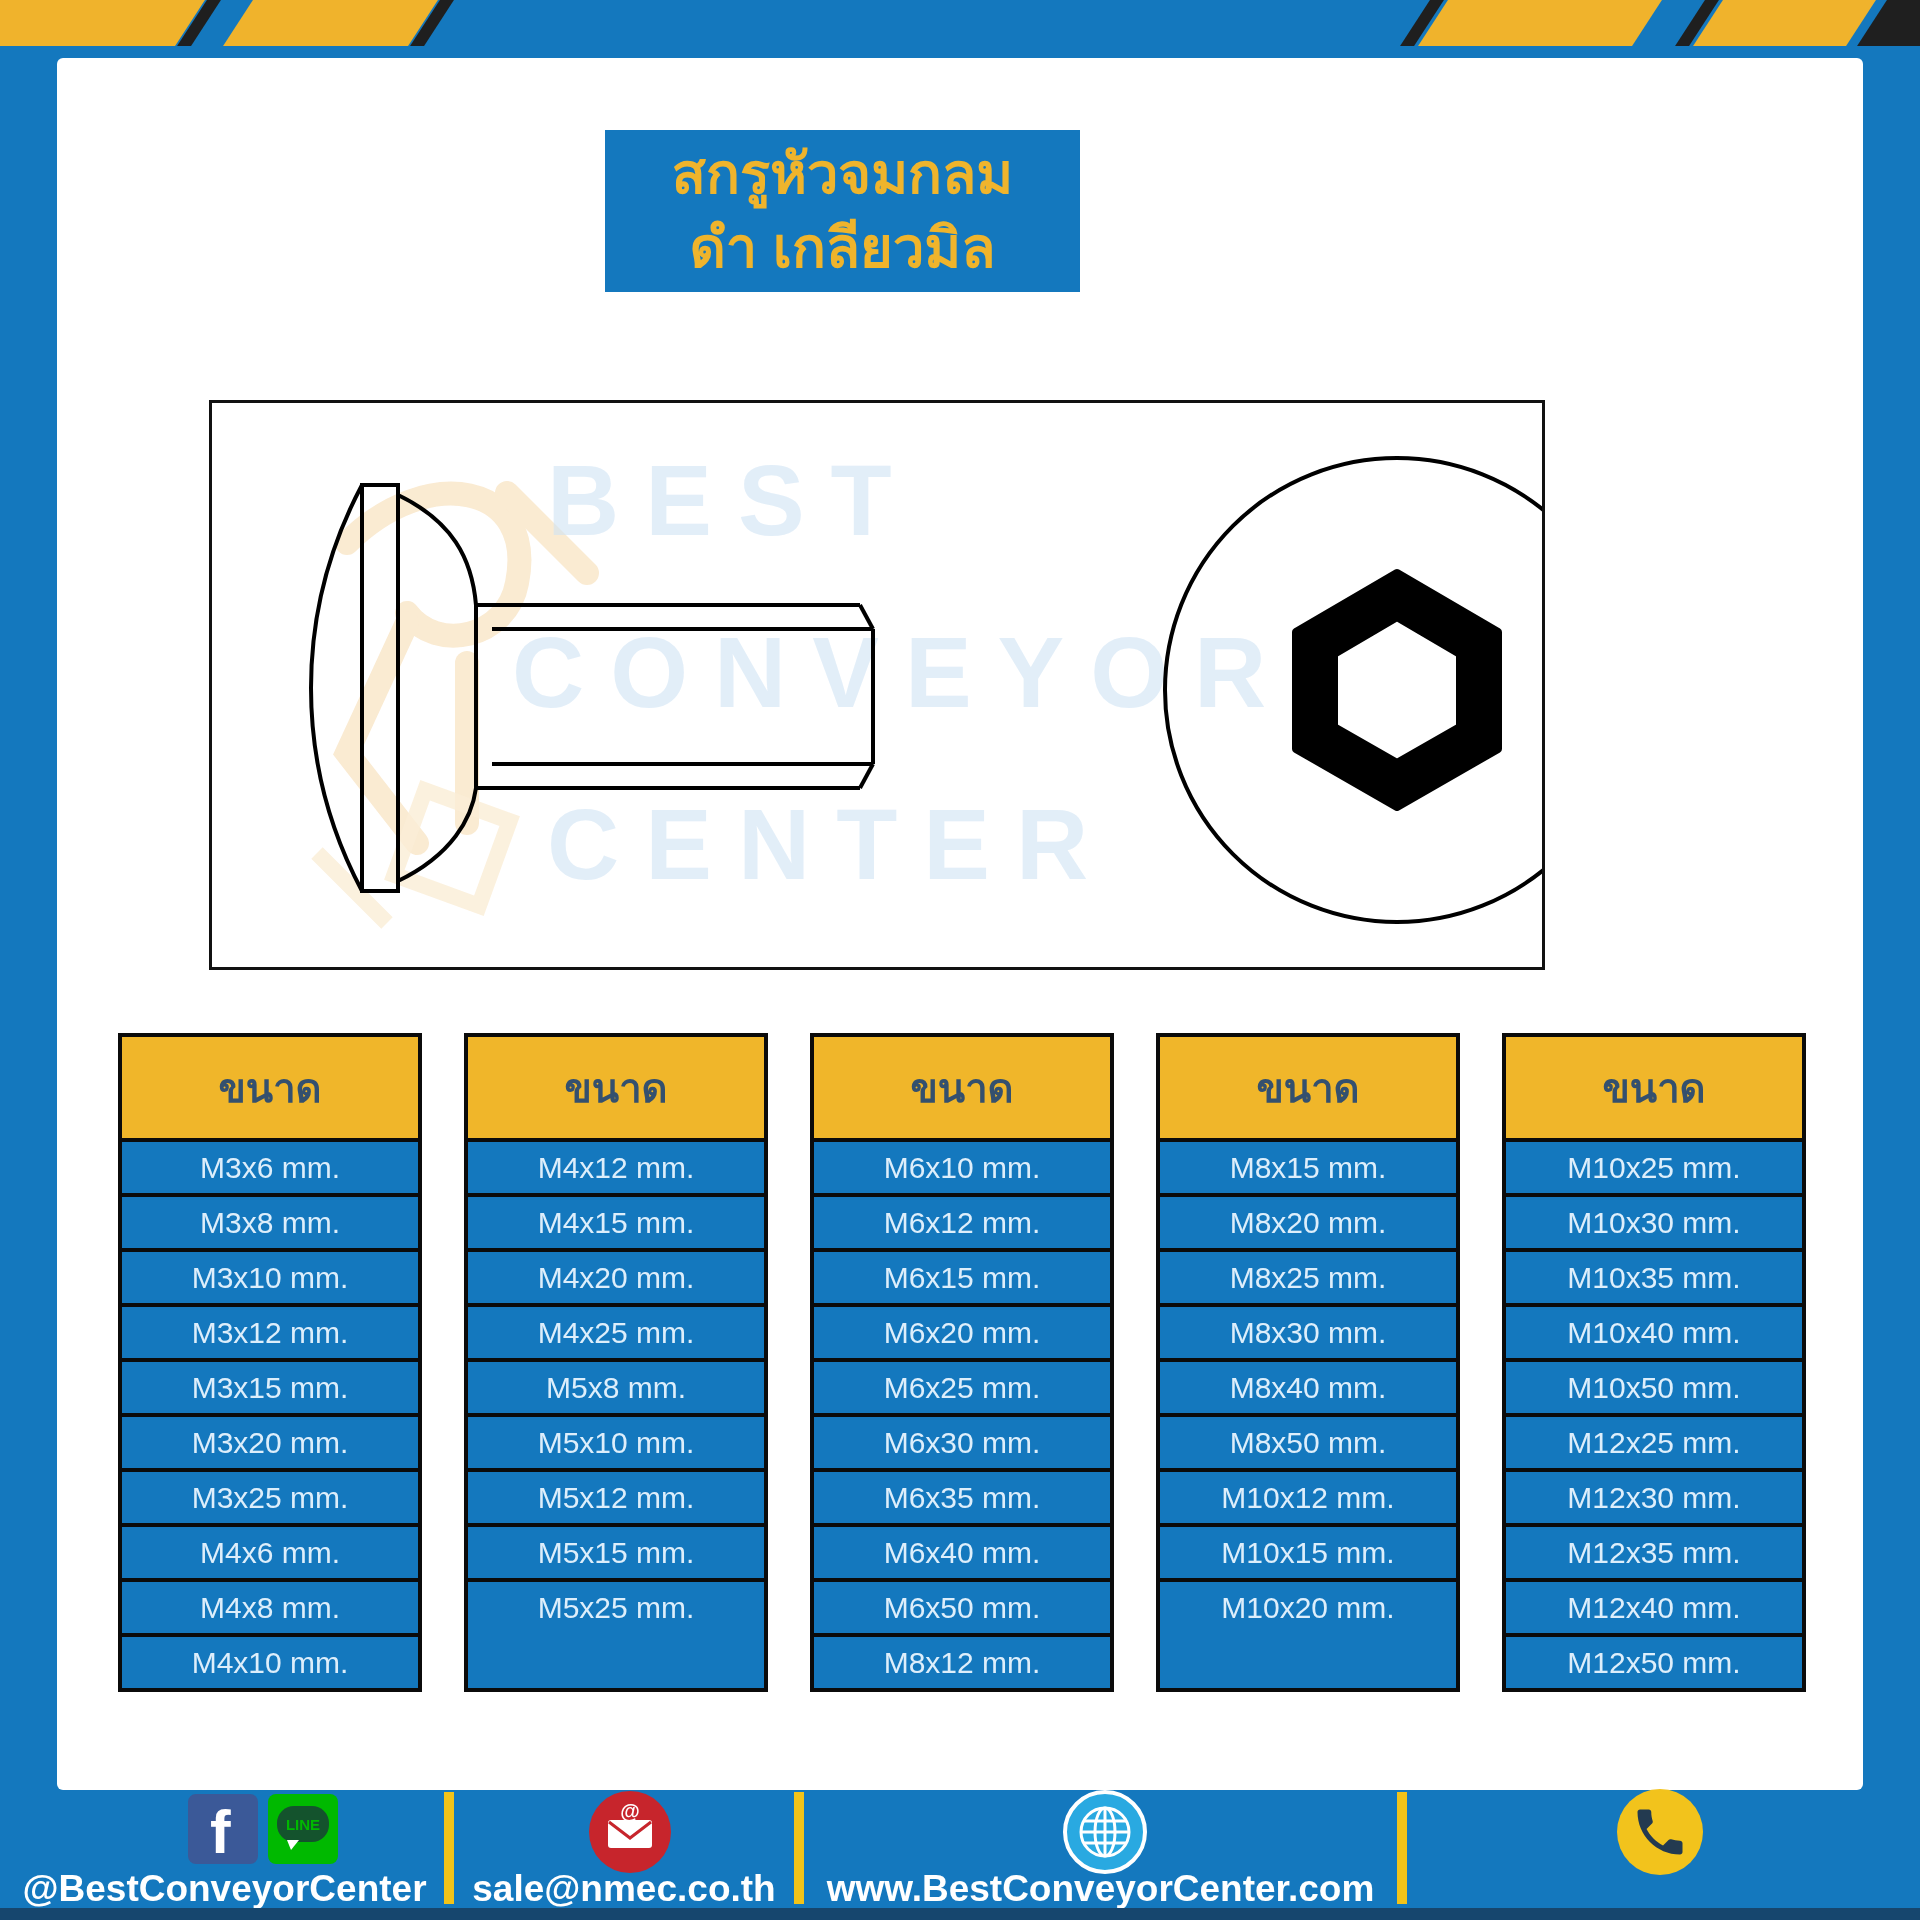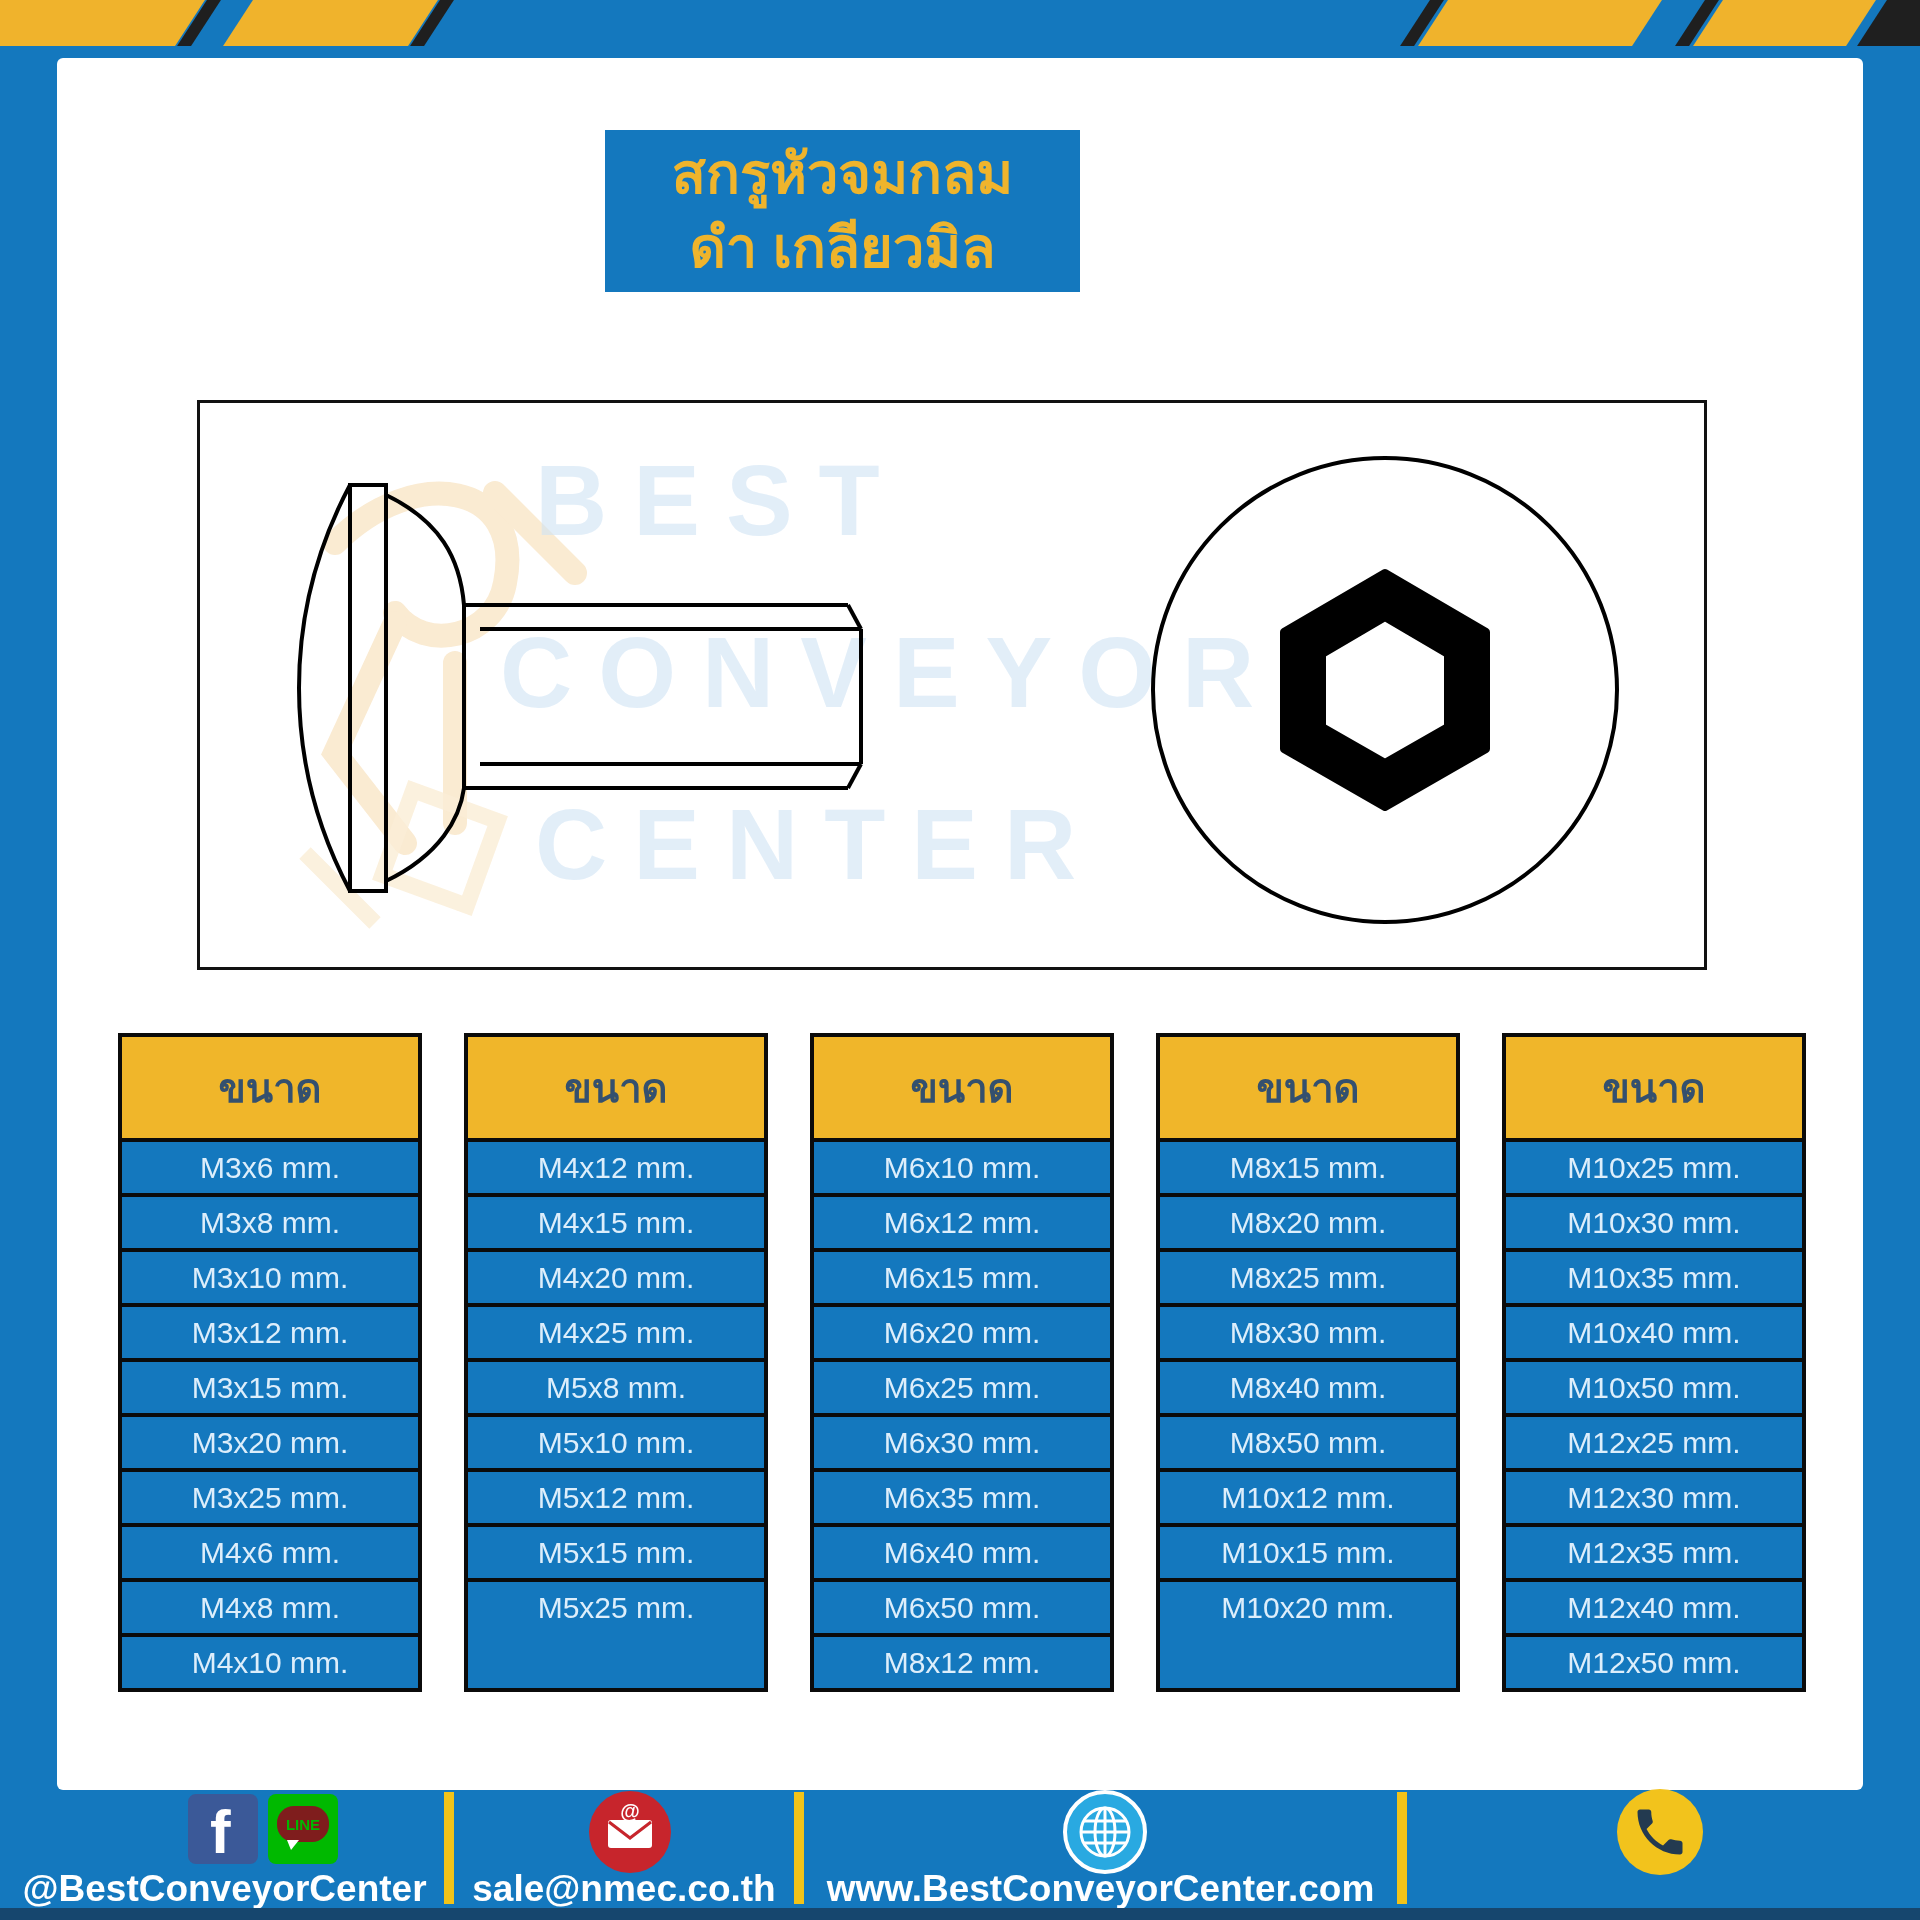--- a/index.html
+++ b/index.html
@@ -14,21 +14,21 @@
 
   
   .content{position:absolute;left:57px;top:58px;width:1806px;height:1732px;background:#ffffff;border-radius:6px;}
 
   
   .title-box{position:absolute;left:548px;top:72px;width:475px;height:162px;background:#1478be;
              display:flex;flex-direction:column;align-items:center;justify-content:center;}
   .title-box div{color:#efb42c;font-weight:bold;font-size:56px;line-height:74px;white-space:nowrap;}
 
   
-  .drawing{position:absolute;left:140px;top:342px;width:1510px;height:570px;border:3px solid #111;
+  .drawing{position:absolute;left:152px;top:342px;width:1336px;height:570px;border:3px solid #111;
            box-sizing:border-box;background:#fff;overflow:hidden;}
   .wm-text{position:absolute;font-weight:bold;color:#cfe3f4;opacity:.6;letter-spacing:26px;
            font-size:100px;white-space:nowrap;}
   .wm-logo{position:absolute;left:45px;top:20px;opacity:.5;}
   .screw-svg{position:absolute;left:0;top:0;}
 
   
   .tables{position:absolute;left:61px;top:975px;width:1688px;display:flex;justify-content:space-between;}
   .size-table{width:304px;border:4px solid #0b0b0b;box-sizing:border-box;background:#1478be;}
   .size-header{height:101px;background:#f0b62a;display:flex;align-items:center;justify-content:center;
@@ -38,21 +38,21 @@
 
   
   .footer{position:absolute;left:0;top:1790px;width:1920px;height:118px;background:#1478be;}
   .bottom-strip{position:absolute;left:0;top:1908px;width:1920px;height:12px;background:#16466e;}
   .f-divider{position:absolute;top:1792px;width:10px;height:112px;background:#f2c319;}
   .f-text{position:absolute;top:1868px;color:#ffffff;font-weight:bold;font-size:37px;text-align:center;white-space:nowrap;}
   .icon{position:absolute;}
   .fb-box{width:70px;height:70px;background:#3b5998;border-radius:8px;position:relative;overflow:hidden;}
   .fb-box span{position:absolute;left:22px;top:2px;color:#fff;font-size:62px;font-weight:bold;}
   .line-box{width:70px;height:70px;background:#00b900;border-radius:8px;position:relative;}
-  .line-bubble{position:absolute;left:9px;top:12px;width:52px;height:36px;background:#7f1d1d;border-radius:17px;
+  .line-bubble{position:absolute;left:9px;top:12px;width:52px;height:36px;background:#14532d;border-radius:17px;
                display:flex;align-items:center;justify-content:center;}
   .line-bubble:after{content:"";position:absolute;left:10px;bottom:-8px;width:0;height:0;
                border-left:4px solid transparent;border-right:8px solid transparent;border-top:10px solid #fff;}
   .line-bubble b{color:#00b900;font-size:15px;letter-spacing:0;}
 </style>
 </head>
 <body>
 
 <div class="page">
 

